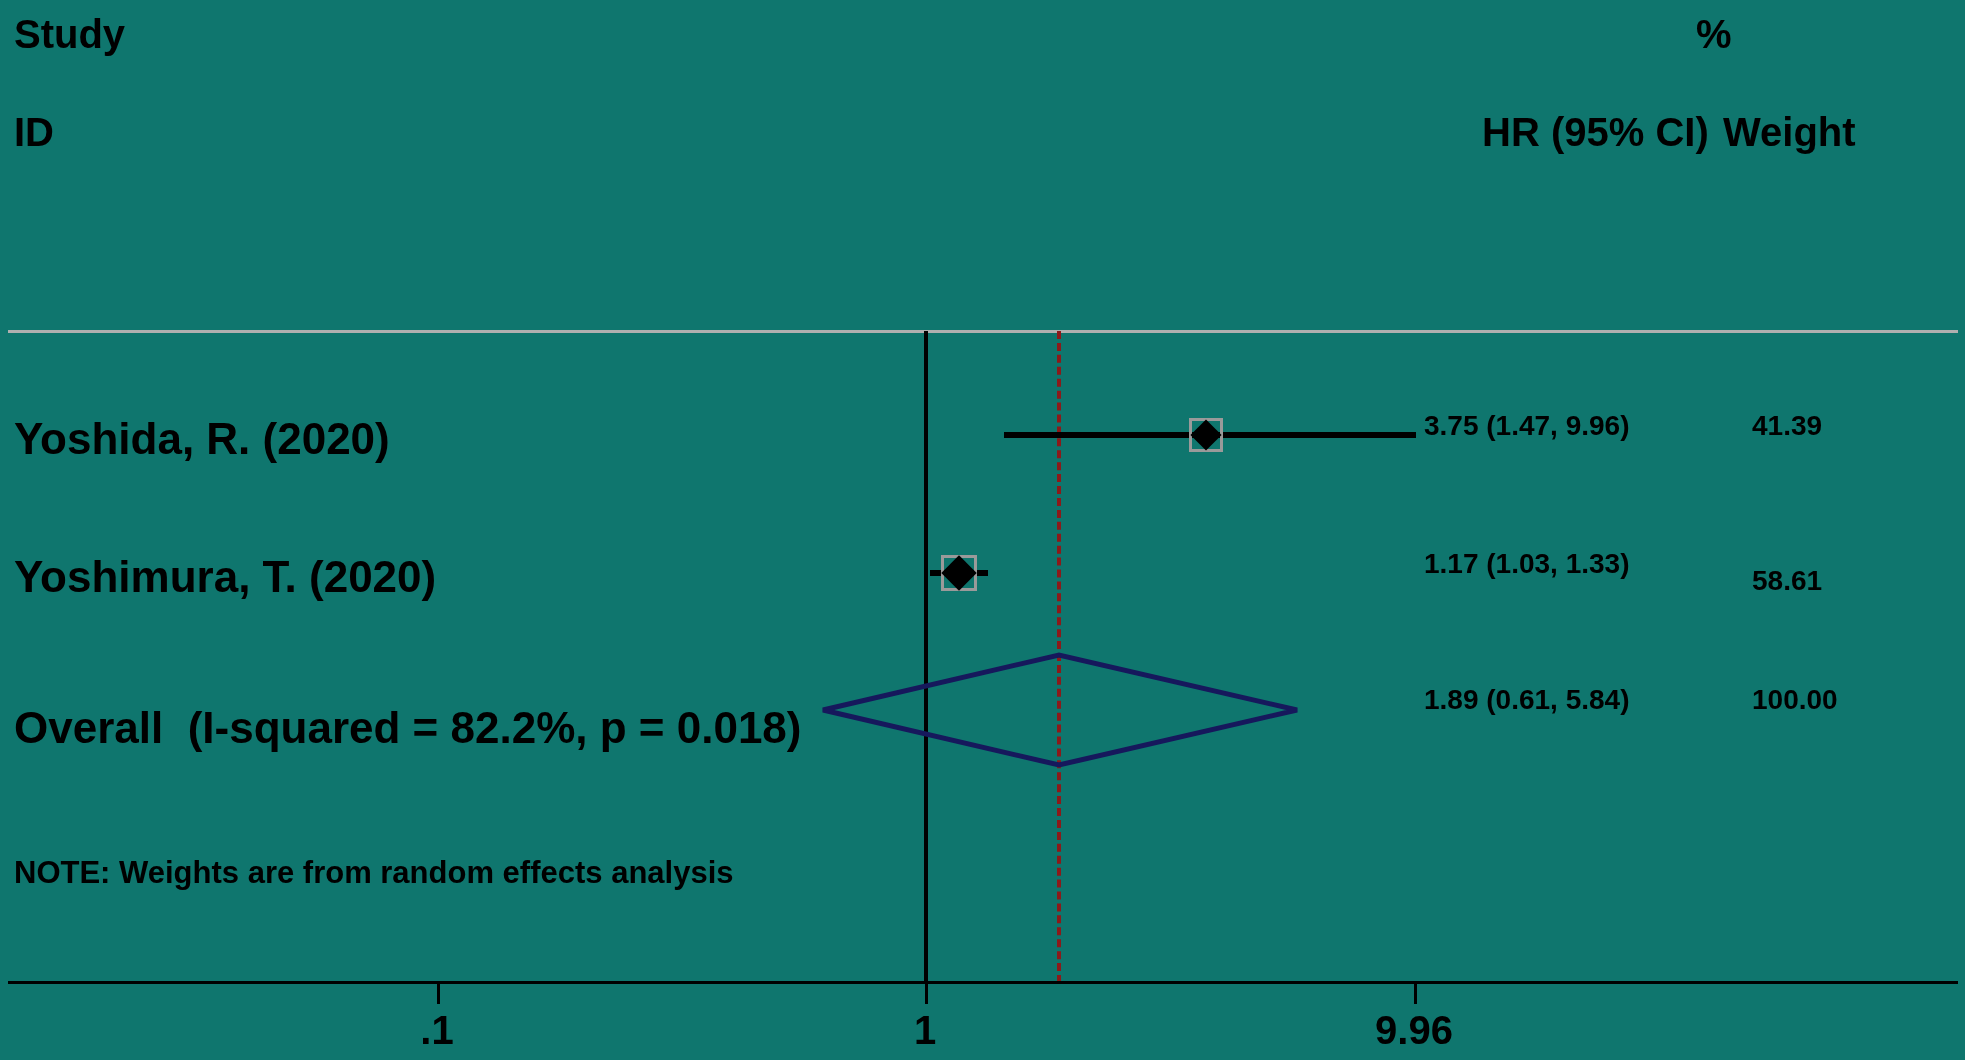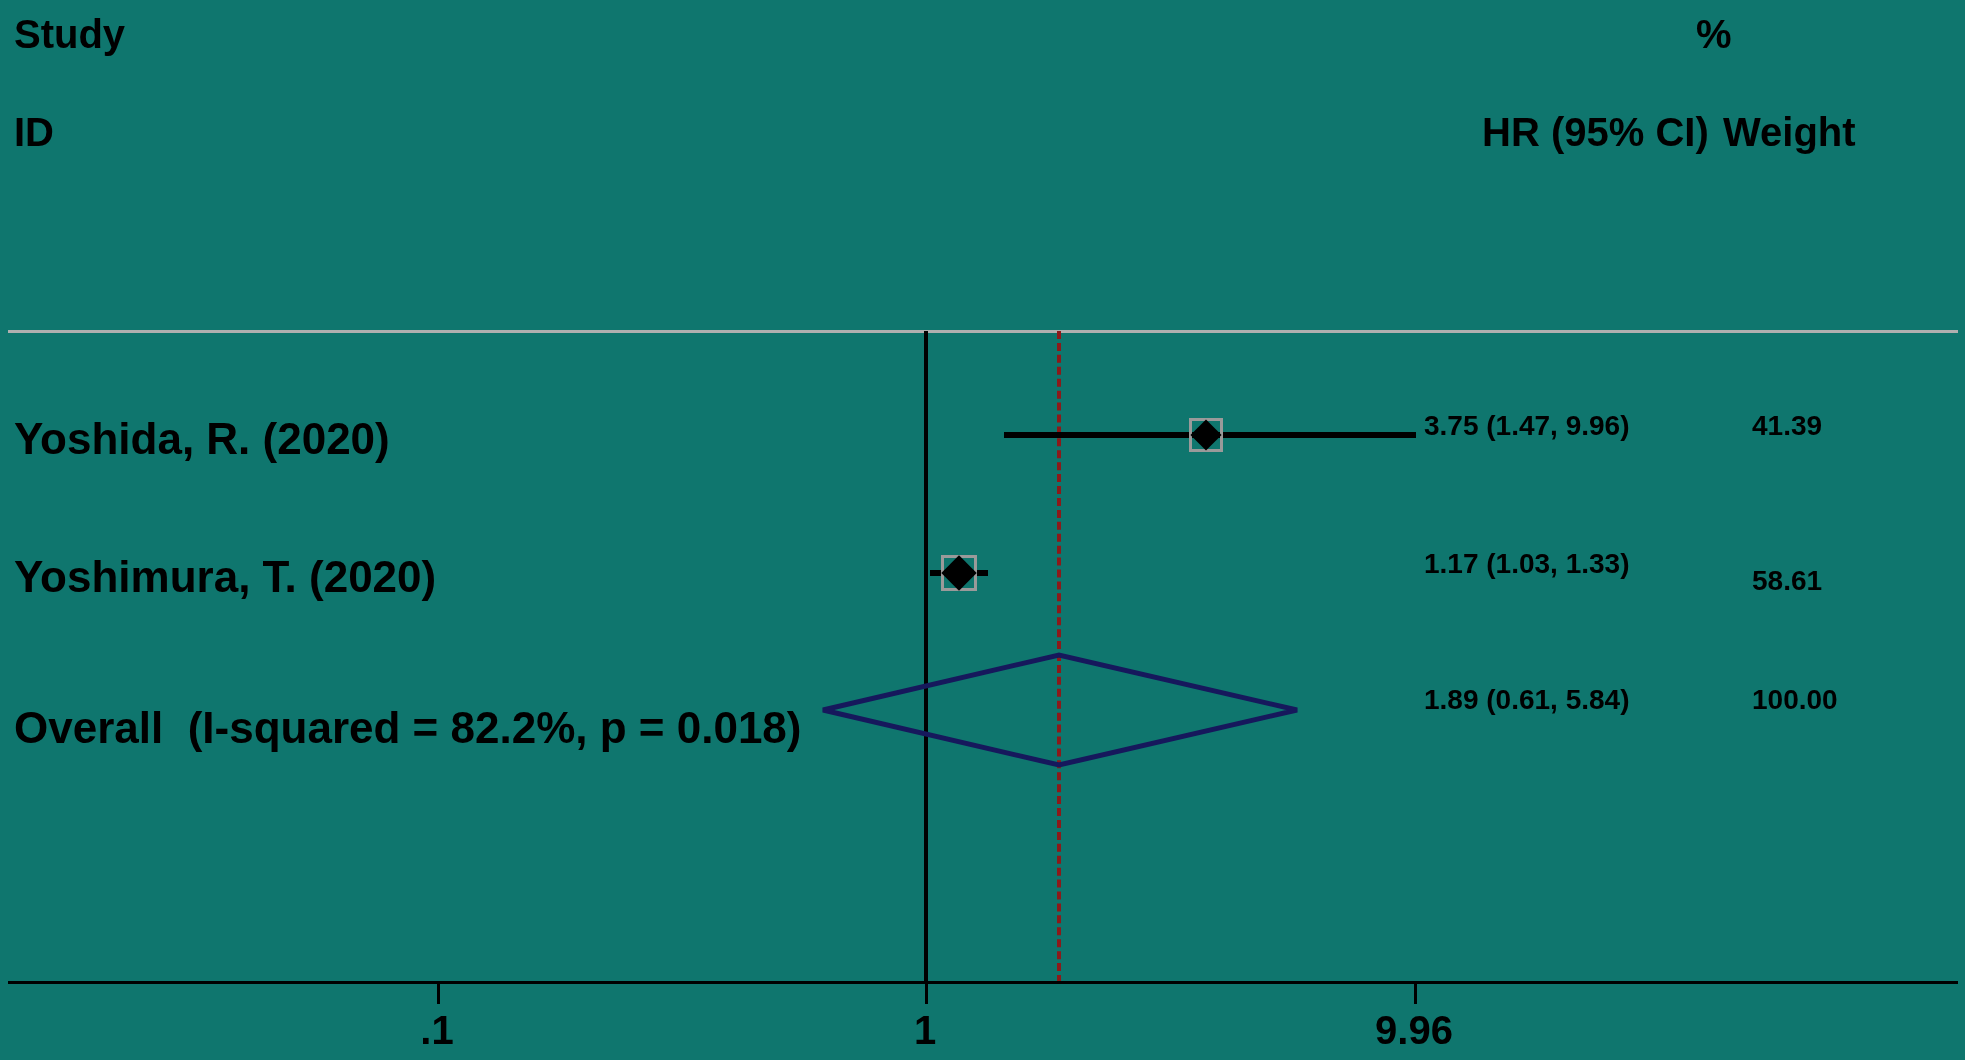--- a/index.html
+++ b/index.html
@@ -145,20 +145,21 @@
   <div class="txt rowlabel" style="left:14px; top:690px;margin-top:16px;">Overall  (I-squared = 82.2%, p = 0.018)</div>
 
   <svg class="diamond" style="left:815px; top:645px;" width="490" height="130" viewBox="0 0 490 130">
     <polygon points="8,65 244,10 482,65 244,120" fill="none" stroke="#16185c" stroke-width="5"></polygon>
   </svg>
 
   <div class="txt rowvalue" style="left:1424px; top:686px;">1.89 (0.61, 5.84)</div>
 
   <div class="txt rowvalue" style="left:1752px; top:686px;">100.00</div>
 
+  <div class="txt note" style="left:14px; top:857px;">NOTE: Weights are from random effects analysis</div>
 
   <div class="hrule-axis" style="left:8px; top:981px; width:1950px;"></div>
 
   <div class="tick" style="left:437px; top:982px; height:22px;"></div>
   <div class="tick" style="left:925px; top:982px; height:22px;"></div>
   <div class="tick" style="left:1414px; top:982px; height:22px;"></div>
 
   <div class="txt ticklabel" style="left:387px; top:1010px; width:100px;">.1</div>
   <div class="txt ticklabel" style="left:875px; top:1010px; width:100px;">1</div>
   <div class="txt ticklabel" style="left:1344px; top:1010px; width:140px;">9.96</div>

